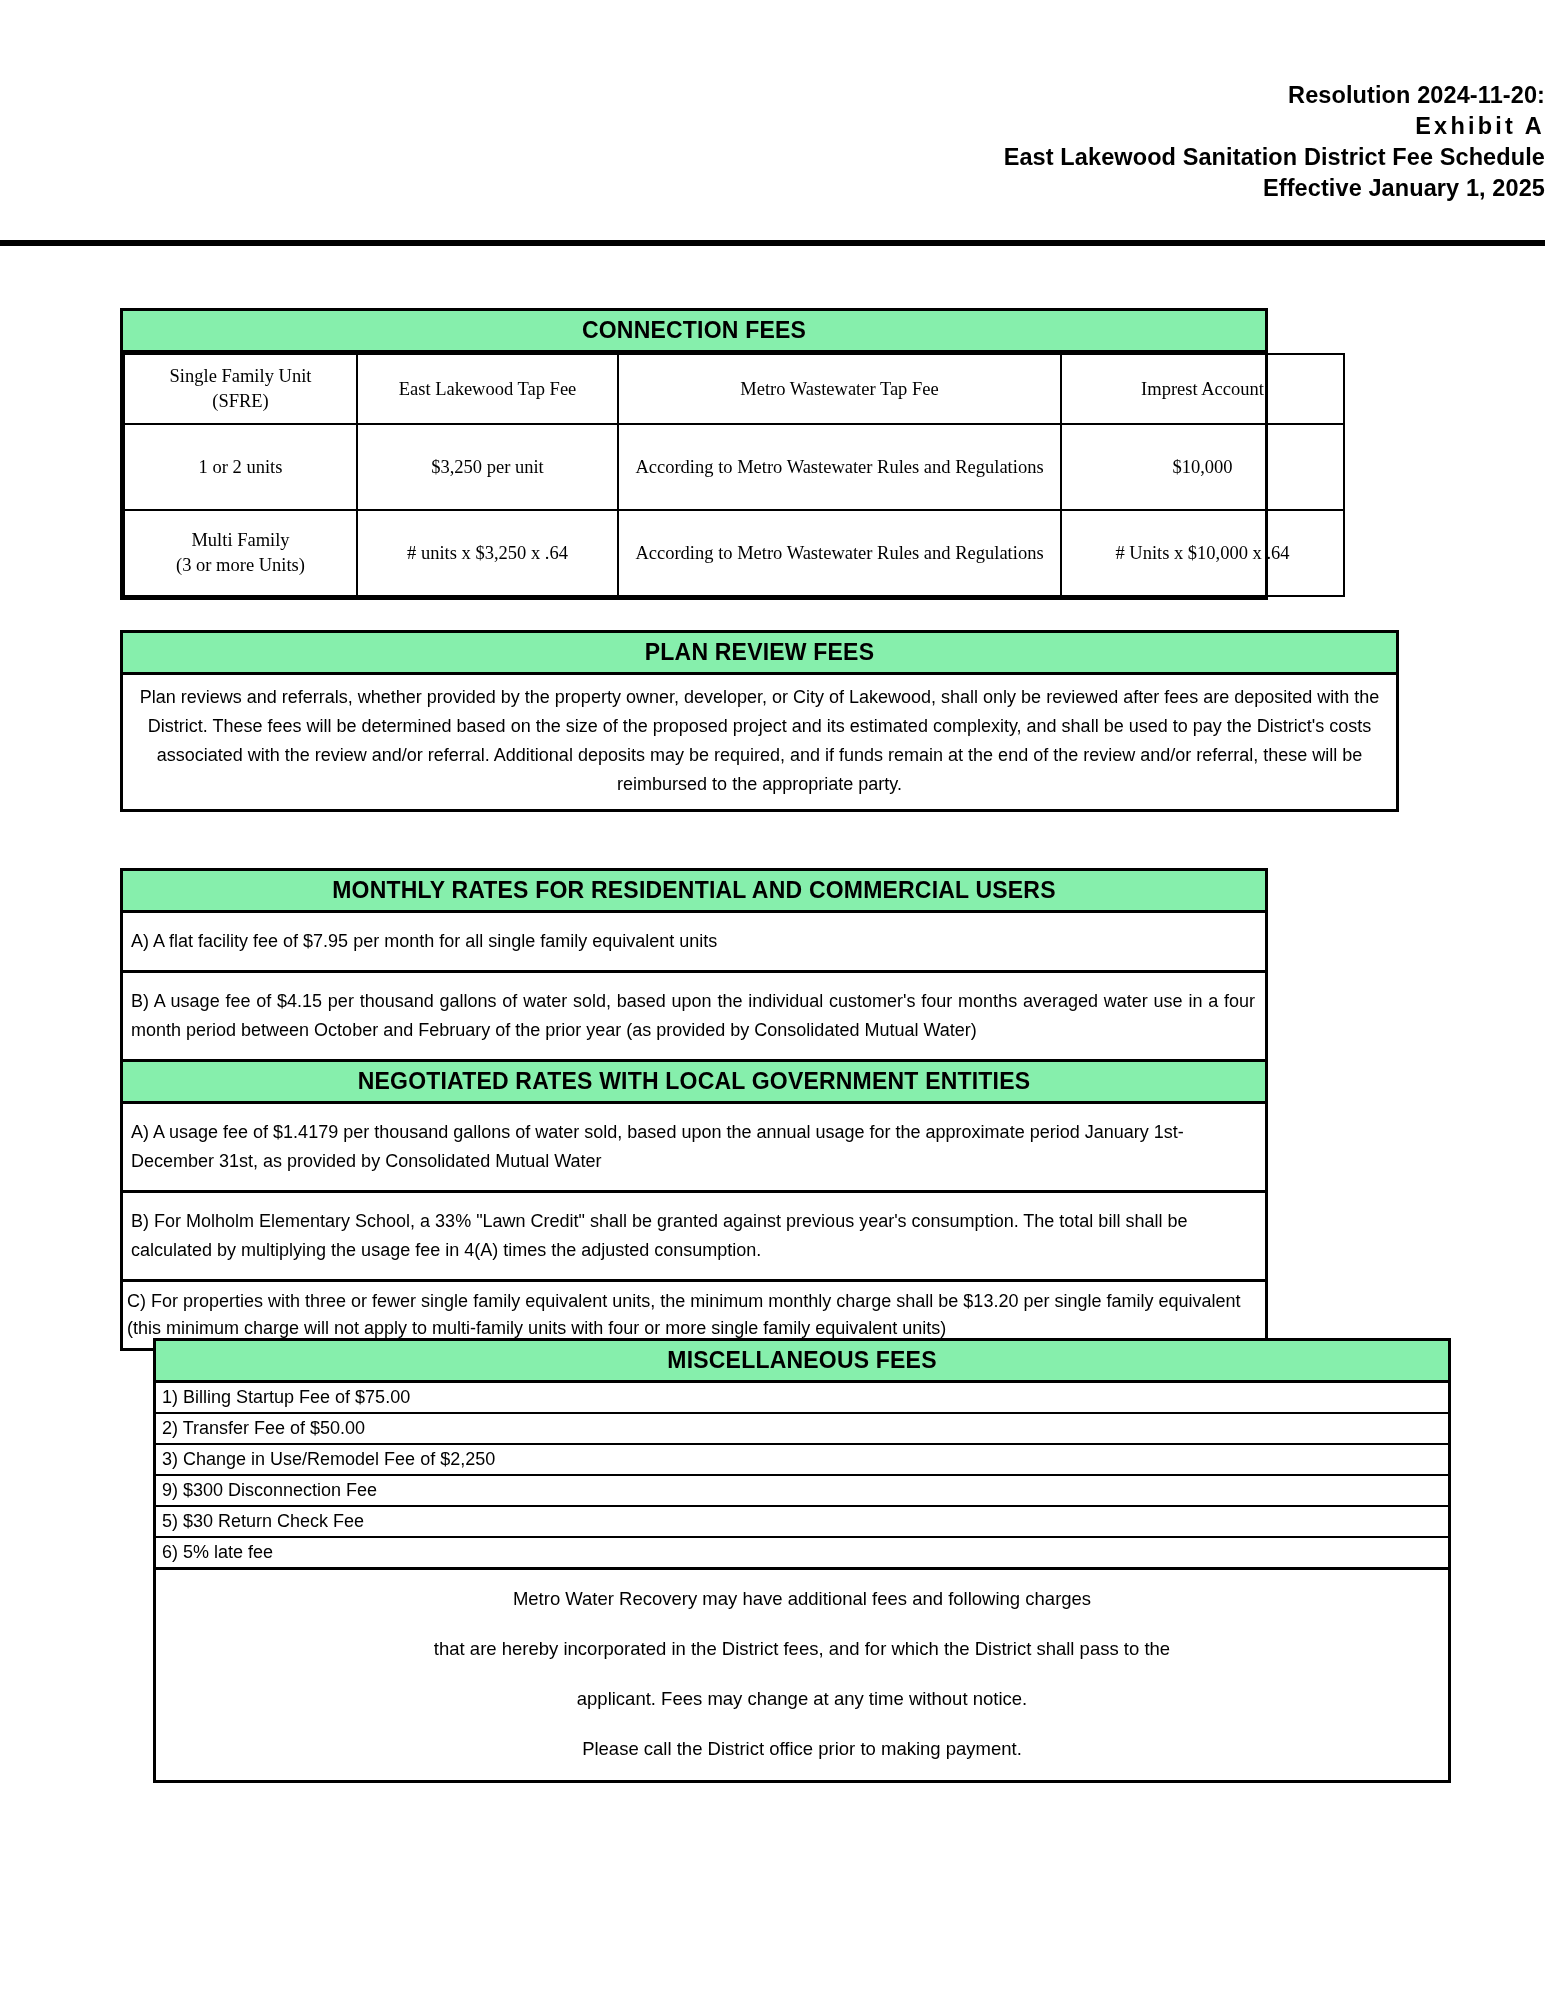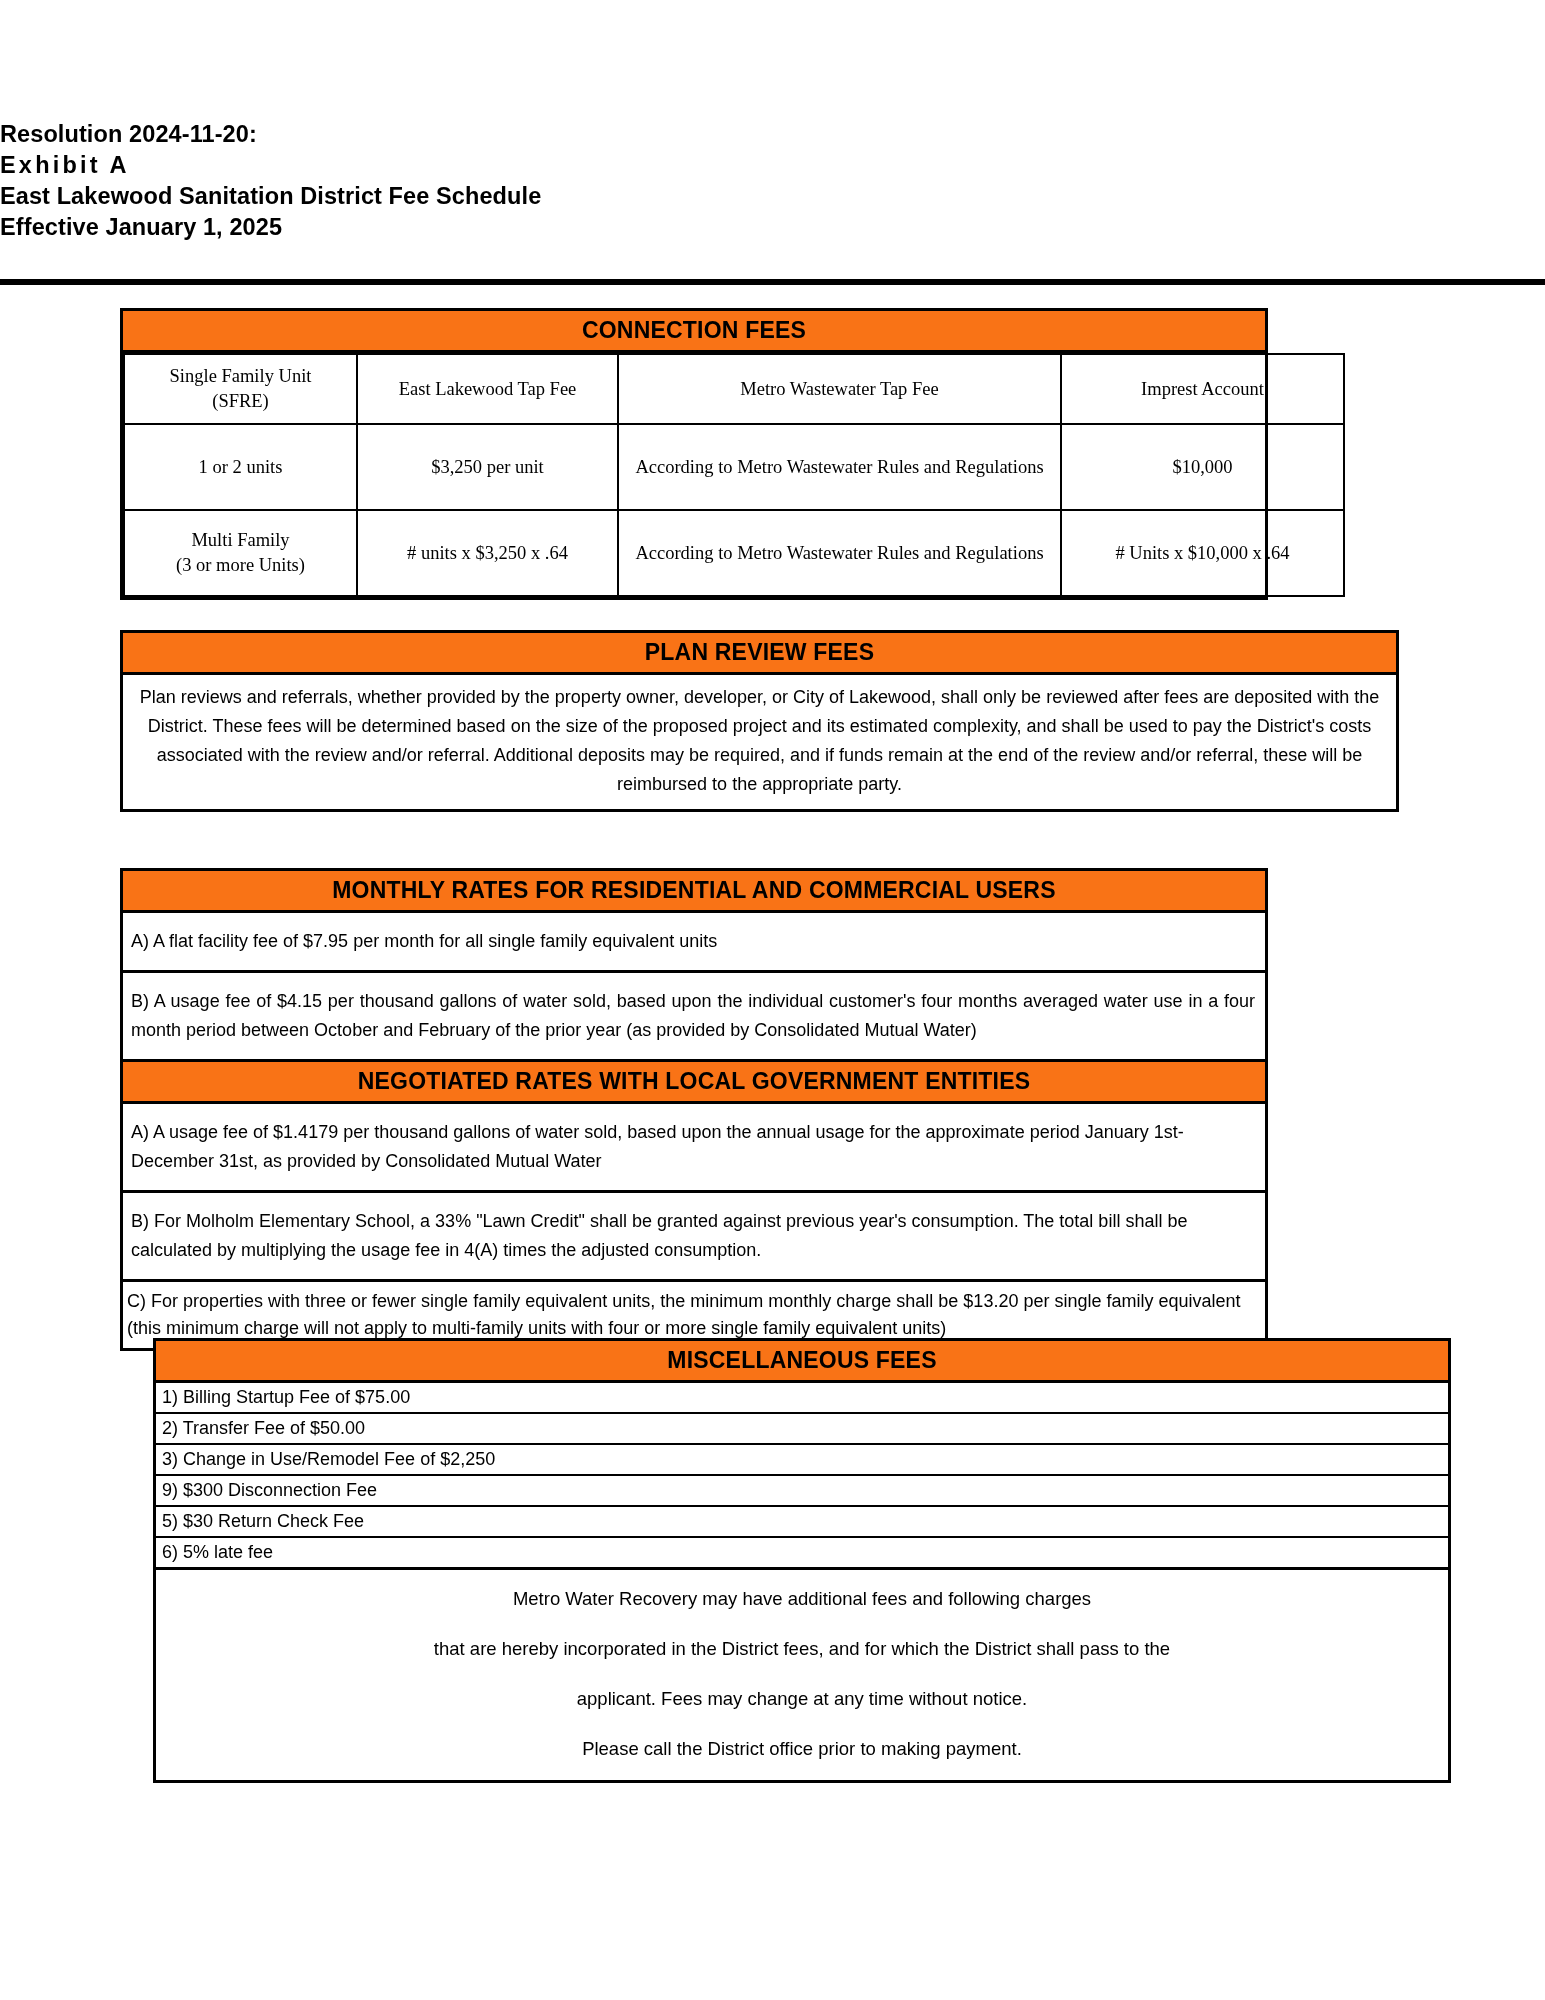--- a/index.html
+++ b/index.html
@@ -18,22 +18,22 @@
   .page {
     position: relative;
     width: 1545px;
     height: 2000px;
     box-sizing: border-box;
     background: #ffffff;
   }
 
   
   .doc-header {
-    padding-top: 119px;
-    text-align: left;
+    padding-top: 80px;
+    text-align: right;
   }
   .doc-header .line {
     font-weight: bold;
     font-size: 23.5px;
     line-height: 31px;
     letter-spacing: 0.1px;
   }
   .doc-header .line.exhibit {
     letter-spacing: 3.2px;
   }
@@ -46,21 +46,21 @@
 
   
   .section {
     box-sizing: border-box;
     border: 3px solid #000000;
     background: #ffffff;
   }
 
   .band {
     box-sizing: border-box;
-    background: #f97316;
+    background: #86efac;
     border-bottom: 3px solid #000000;
     text-align: center;
     font-weight: bold;
     font-size: 23px;
     line-height: 30px;
     padding: 4px 0 5px 0;
     letter-spacing: 0.2px;
   }
 
   

